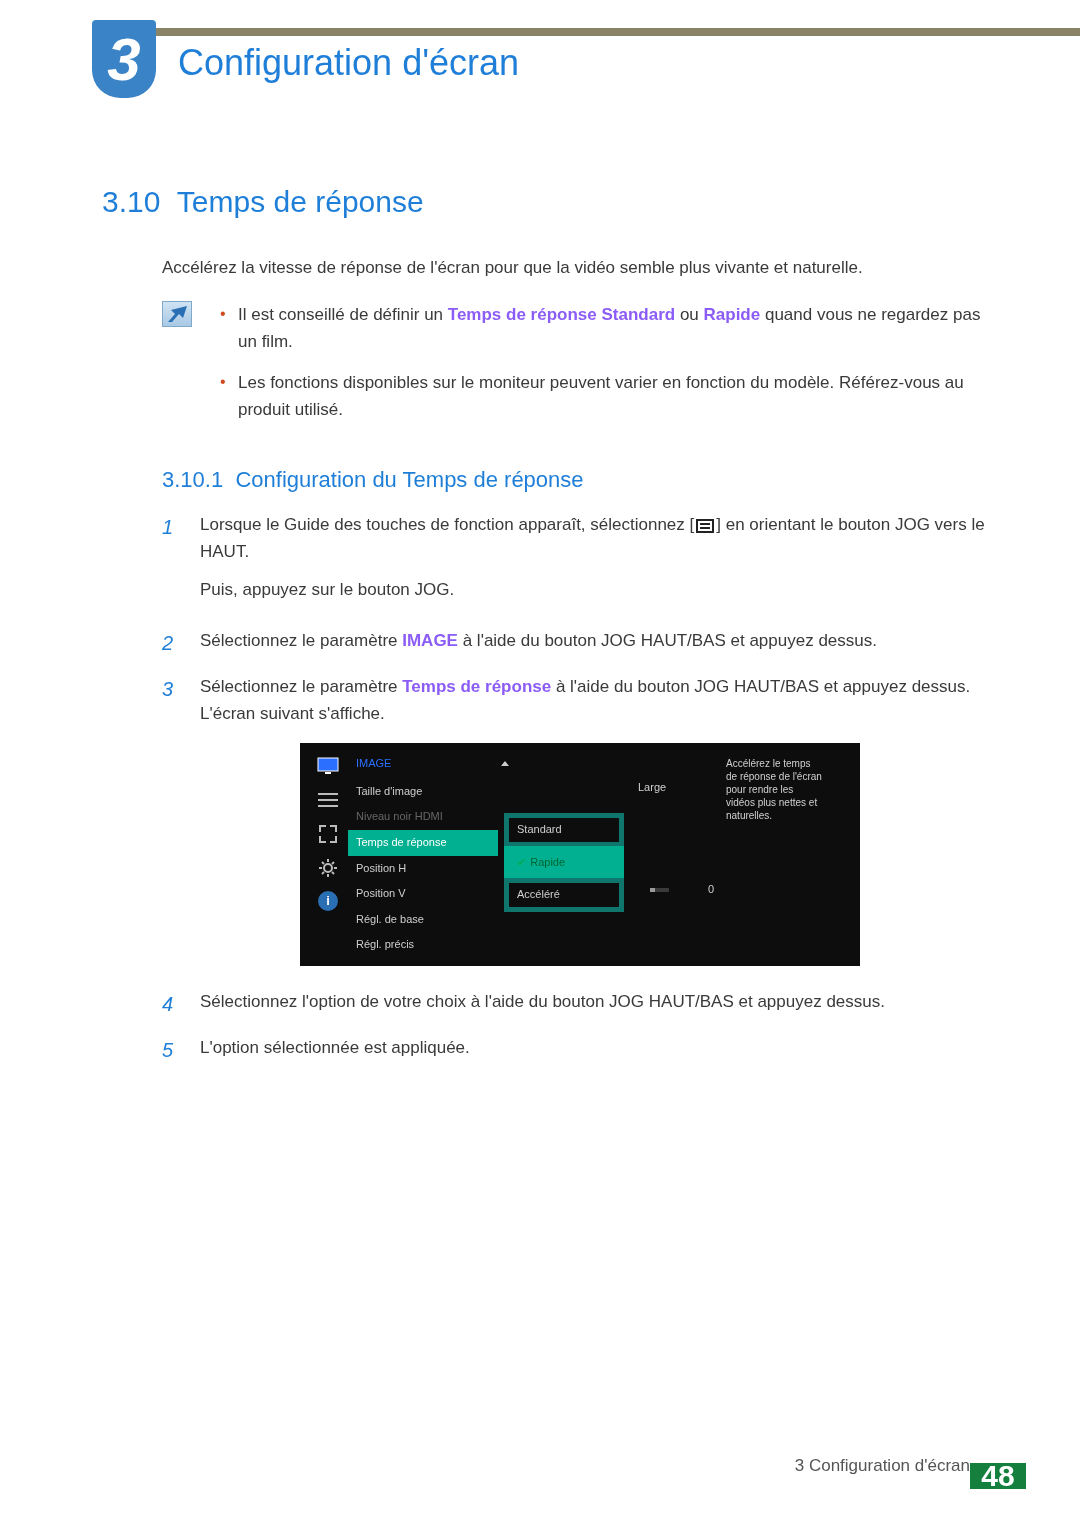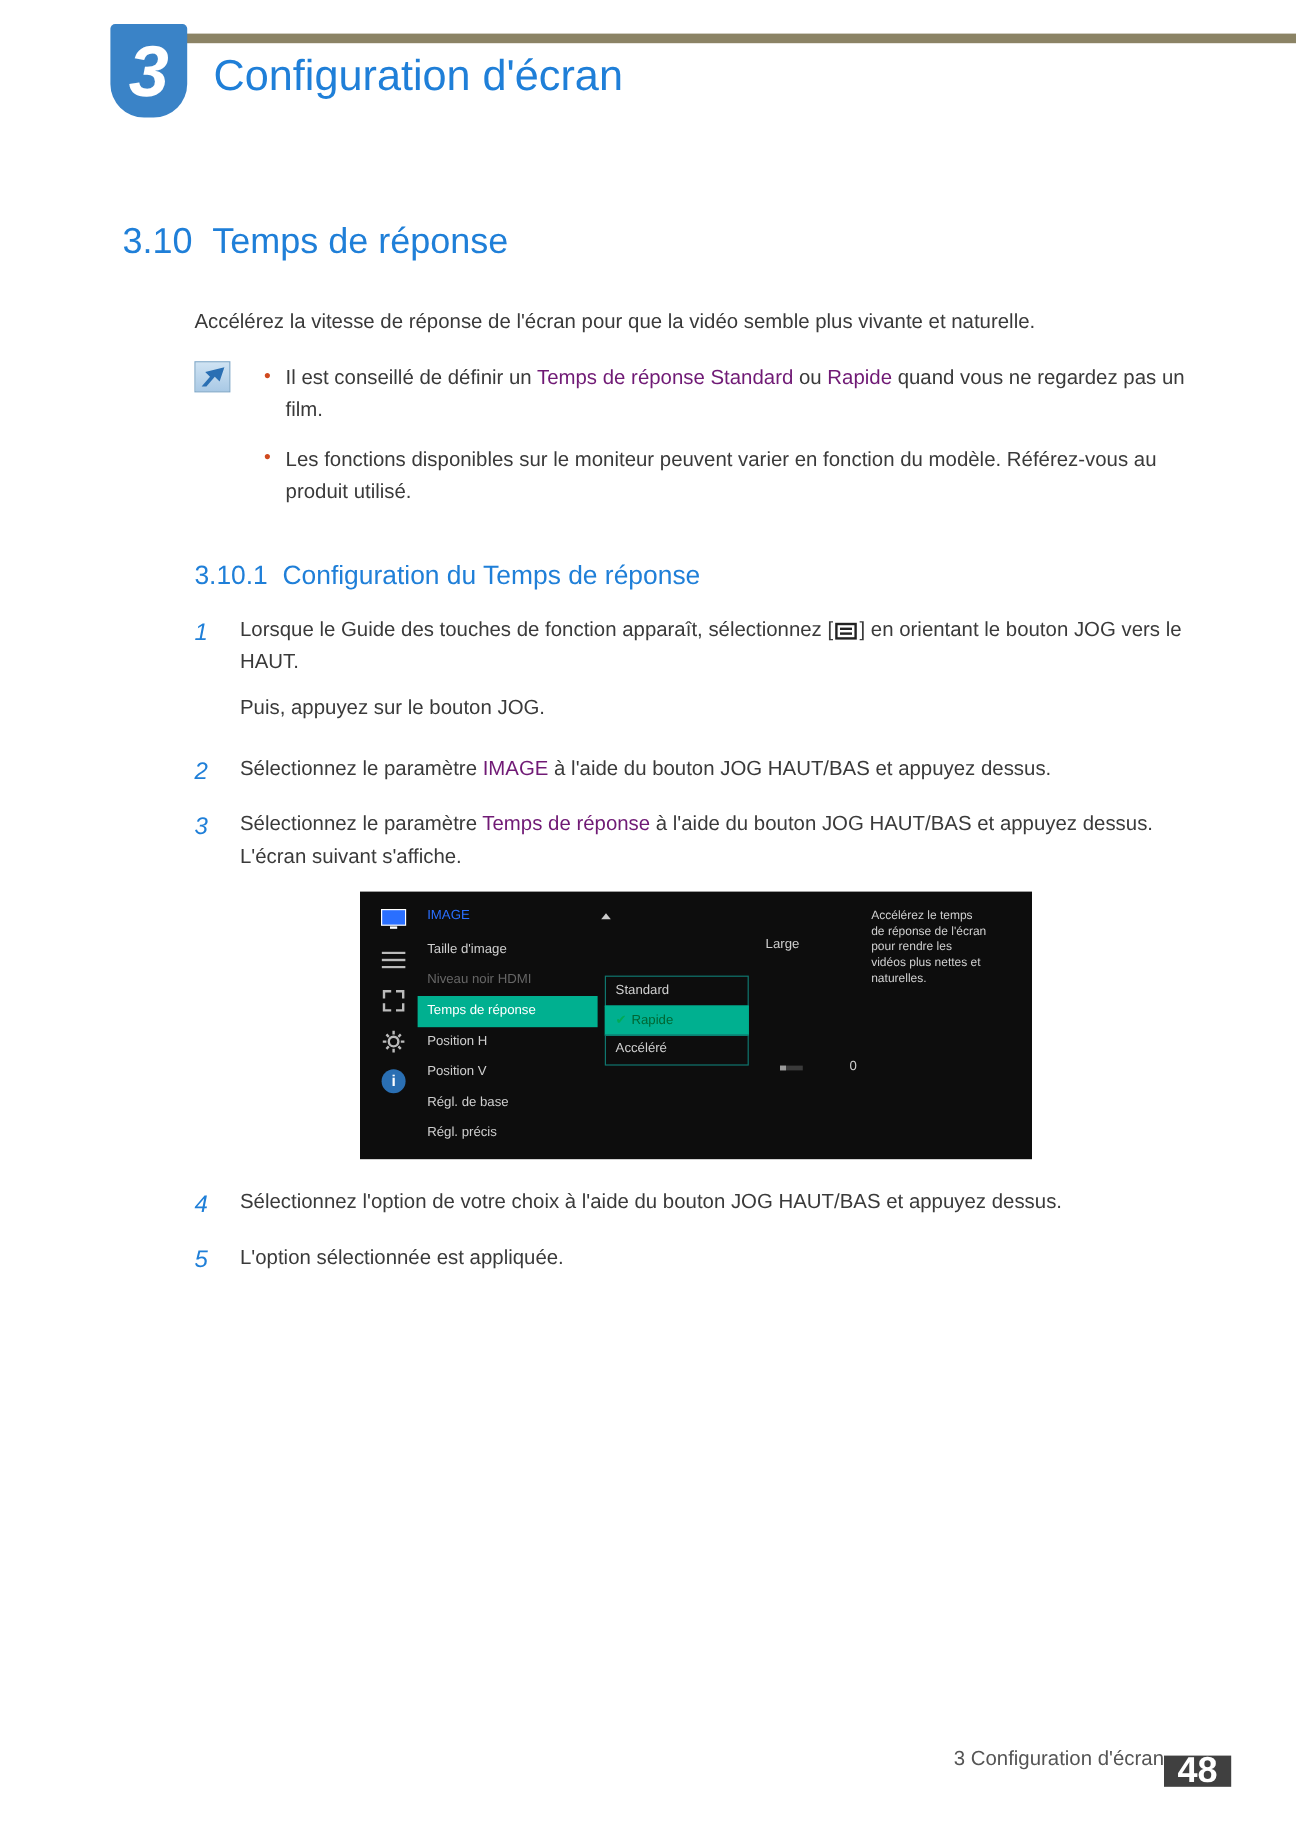--- a/index.html
+++ b/index.html
@@ -105,21 +105,21 @@
     margin-bottom: 14px;
   }
   .note-list li::before {
     content: "•";
     position: absolute;
     left: 6px;
     top: 0;
     color: #d04a1f;
     font-size: 16px;
   }
-  .hl { color: #701a75; font-weight: 400; }
+  .hl { color: #8b5cf6; font-weight: 700; }
   .subsection {
     margin-top: 30px;
     margin-left: 80px;
     color: #1f7fd8;
     font-size: 22px;
     font-weight: 400;
   }
   .steps {
     margin-top: 18px;
     margin-left: 80px;
@@ -230,21 +230,21 @@
   }
   .osd-row.disabled { color: #666; }
   .osd-row.sel { background: #00b090; color: #fff; }
   .osd-sub {
     width: 120px;
     display: flex;
     flex-direction: column;
     padding-top: 62px;
   }
   .osd-opt {
-    border: 1px solid #0f766e;
+    border: 5px solid #0f766e;
     padding: 3px 8px;
     font-size: 11px;
     color: #cfcfcf;
     margin-bottom: -1px;
     display: flex;
     align-items: center;
     gap: 4px;
   }
   .osd-opt.sel { background: #00b090; color: #063; border-color: #00b090; }
   .osd-opt.sel .chk { color: #0a5; }
@@ -301,21 +301,21 @@
     align-items: stretch;
   }
   .footer-label {
     display: flex;
     align-items: center;
     font-size: 17px;
     color: #555;
   }
   .footer-page {
     width: 56px;
-    background: #404040;
+    background: #15803d;
     color: #fff;
     display: flex;
     align-items: center;
     justify-content: center;
     font-size: 30px;
     font-weight: 700;
     margin-right: 54px;
     margin-top: 20px;
   }
 </style>

